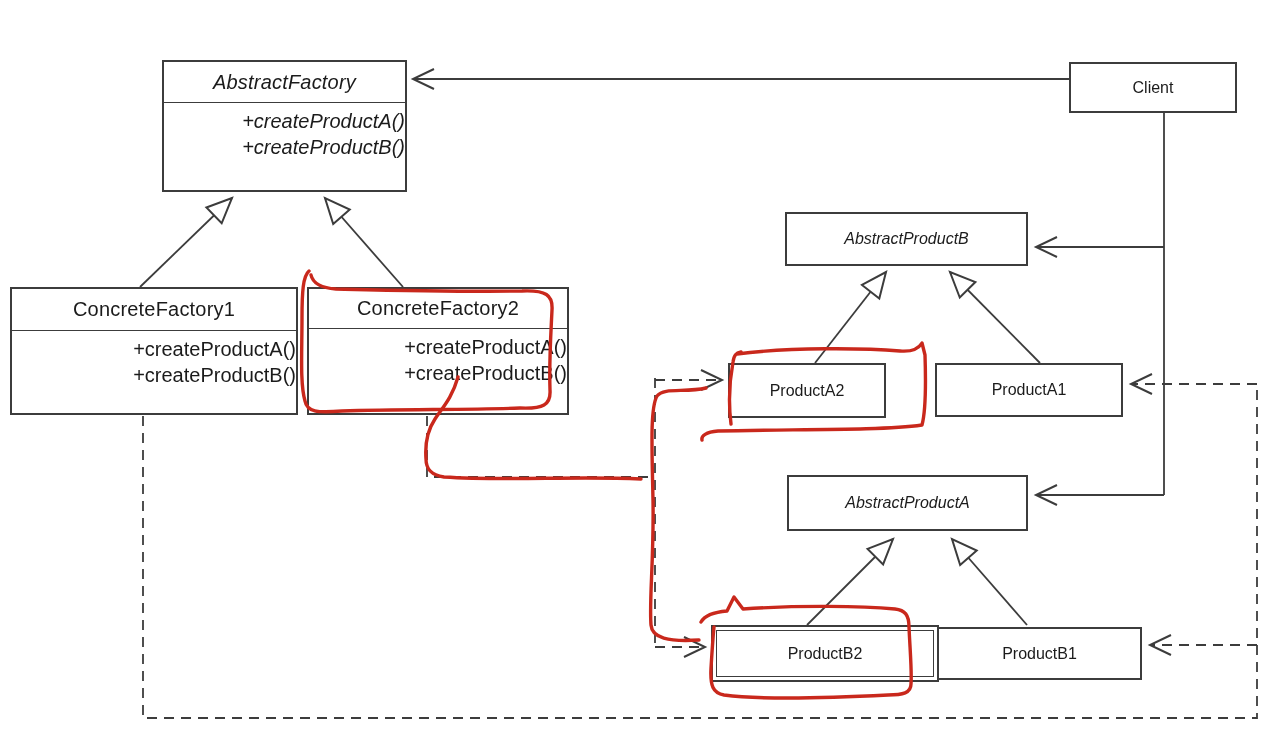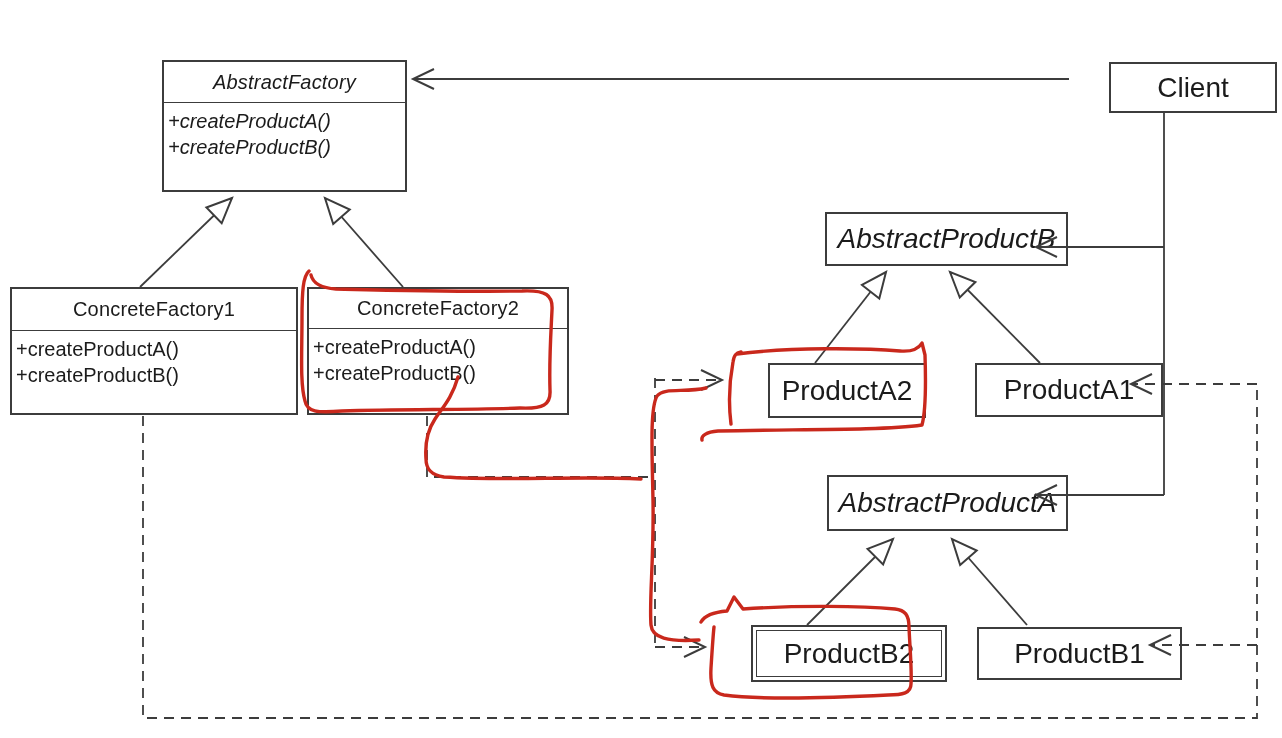--- a/index.html
+++ b/index.html
@@ -2,32 +2,32 @@
 <html style="--line: #3c3c3c; --box-border: #3c3c3c; --text: #1b1b1b; --annotation: #c9281c; --background: #ffffff;"><head>
 <meta charset="utf-8">
 <style>
   :root{
     --line:#3c3c3c; --box-border:#3c3c3c; --text:#1b1b1b;
     --annotation:#c9281c; --background:#ffffff;
   }
   html,body{margin:0;padding:0;background:var(--background);}
   .canvas{
     position:relative;width:1282px;height:738px;background:var(--background);
-    font-family:"Liberation Sans", sans-serif;color:var(--text);overflow:hidden;
+    font-family:"Liberation Sans", sans-serif;color:var(--text);overflow:hidden;text-align:right;
   }
   
   .box{position:absolute;background:#fff;border:2px solid var(--box-border);box-sizing:border-box;}
   .title{
     display:flex;align-items:center;justify-content:center;
     font-size:20px;letter-spacing:.2px;white-space:nowrap;
   }
   .compart .title{border-bottom:1.6px solid var(--box-border);}
   .methods{padding:5px 0 0 4px;font-size:20px;line-height:26px;white-space:nowrap;}
   .italic{font-style:italic;}
-  .simple{display:flex;align-items:center;justify-content:center;font-size:28px;margin-left:40px;}
+  .simple{display:flex;align-items:center;justify-content:center;font-size:16px;}
   .inner-rect{position:absolute;left:3px;right:3px;top:3px;bottom:3px;border:1.5px solid var(--box-border);pointer-events:none;}
   
   svg.wires{position:absolute;left:0;top:0;pointer-events:none;}
   .ln{stroke:var(--line);stroke-width:1.8;fill:none;}
   .dln{stroke:var(--line);stroke-width:1.8;fill:none;stroke-dasharray:10 7;}
   .red{stroke:var(--annotation);stroke-width:3.4;fill:none;stroke-linecap:round;stroke-linejoin:round;}
   .m-tri{fill:#ffffff;stroke:var(--line);stroke-width:2;}
   .m-vee{fill:none;stroke:var(--line);stroke-width:2;}
 </style>
 </head>
@@ -72,21 +72,21 @@
   </div>
 
   <div class="box simple" style="left:935px;top:363px;width:188px;height:54px">
     <span>ProductA1</span>
   </div>
 
   <div class="box simple" style="left:787px;top:475px;width:241px;height:56px">
     <span class="italic">AbstractProductA</span>
   </div>
 
-  <div class="box simple" style="left:711px;top:625px;width:196px;height:57px">
+  <div class="box simple" style="left:711px;top:625px;width:228px;height:57px">
     <div class="inner-rect"></div>
     <span>ProductB2</span>
   </div>
 
   <div class="box simple" style="left:937px;top:627px;width:205px;height:53px">
     <span>ProductB1</span>
   </div>
 
   <svg class="wires" width="1282" height="738" viewBox="0 0 1282 738">
     <defs>

